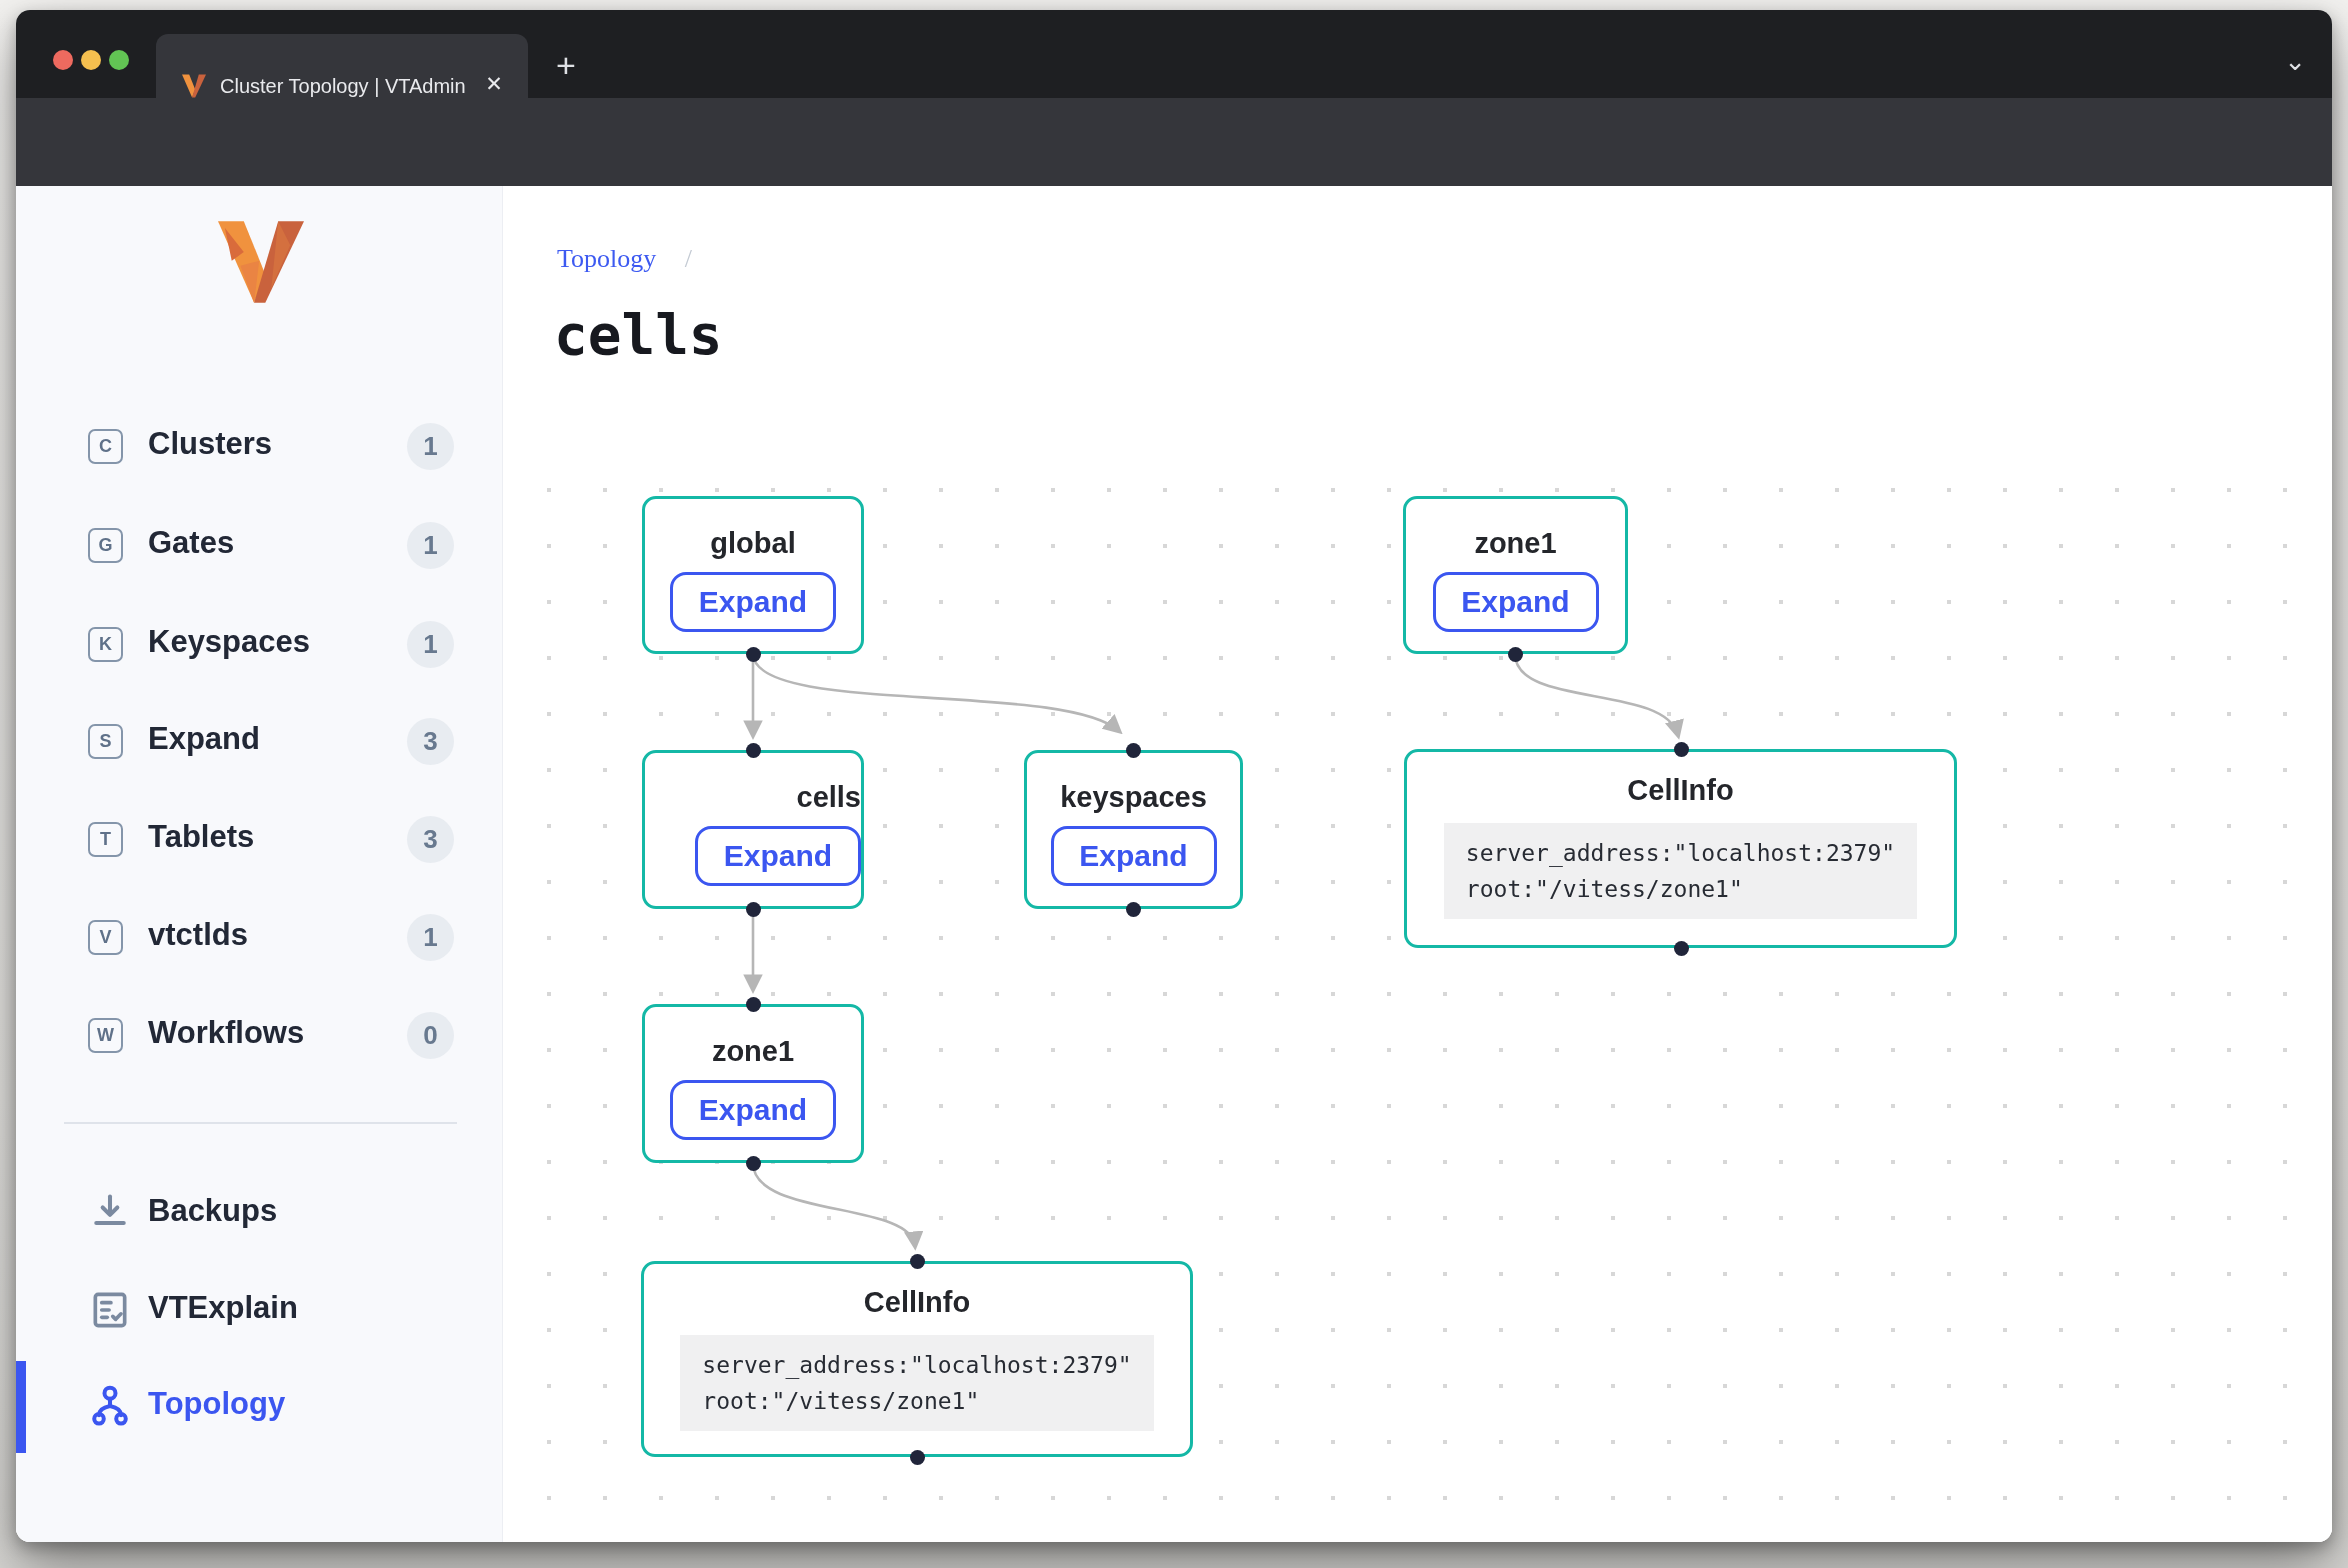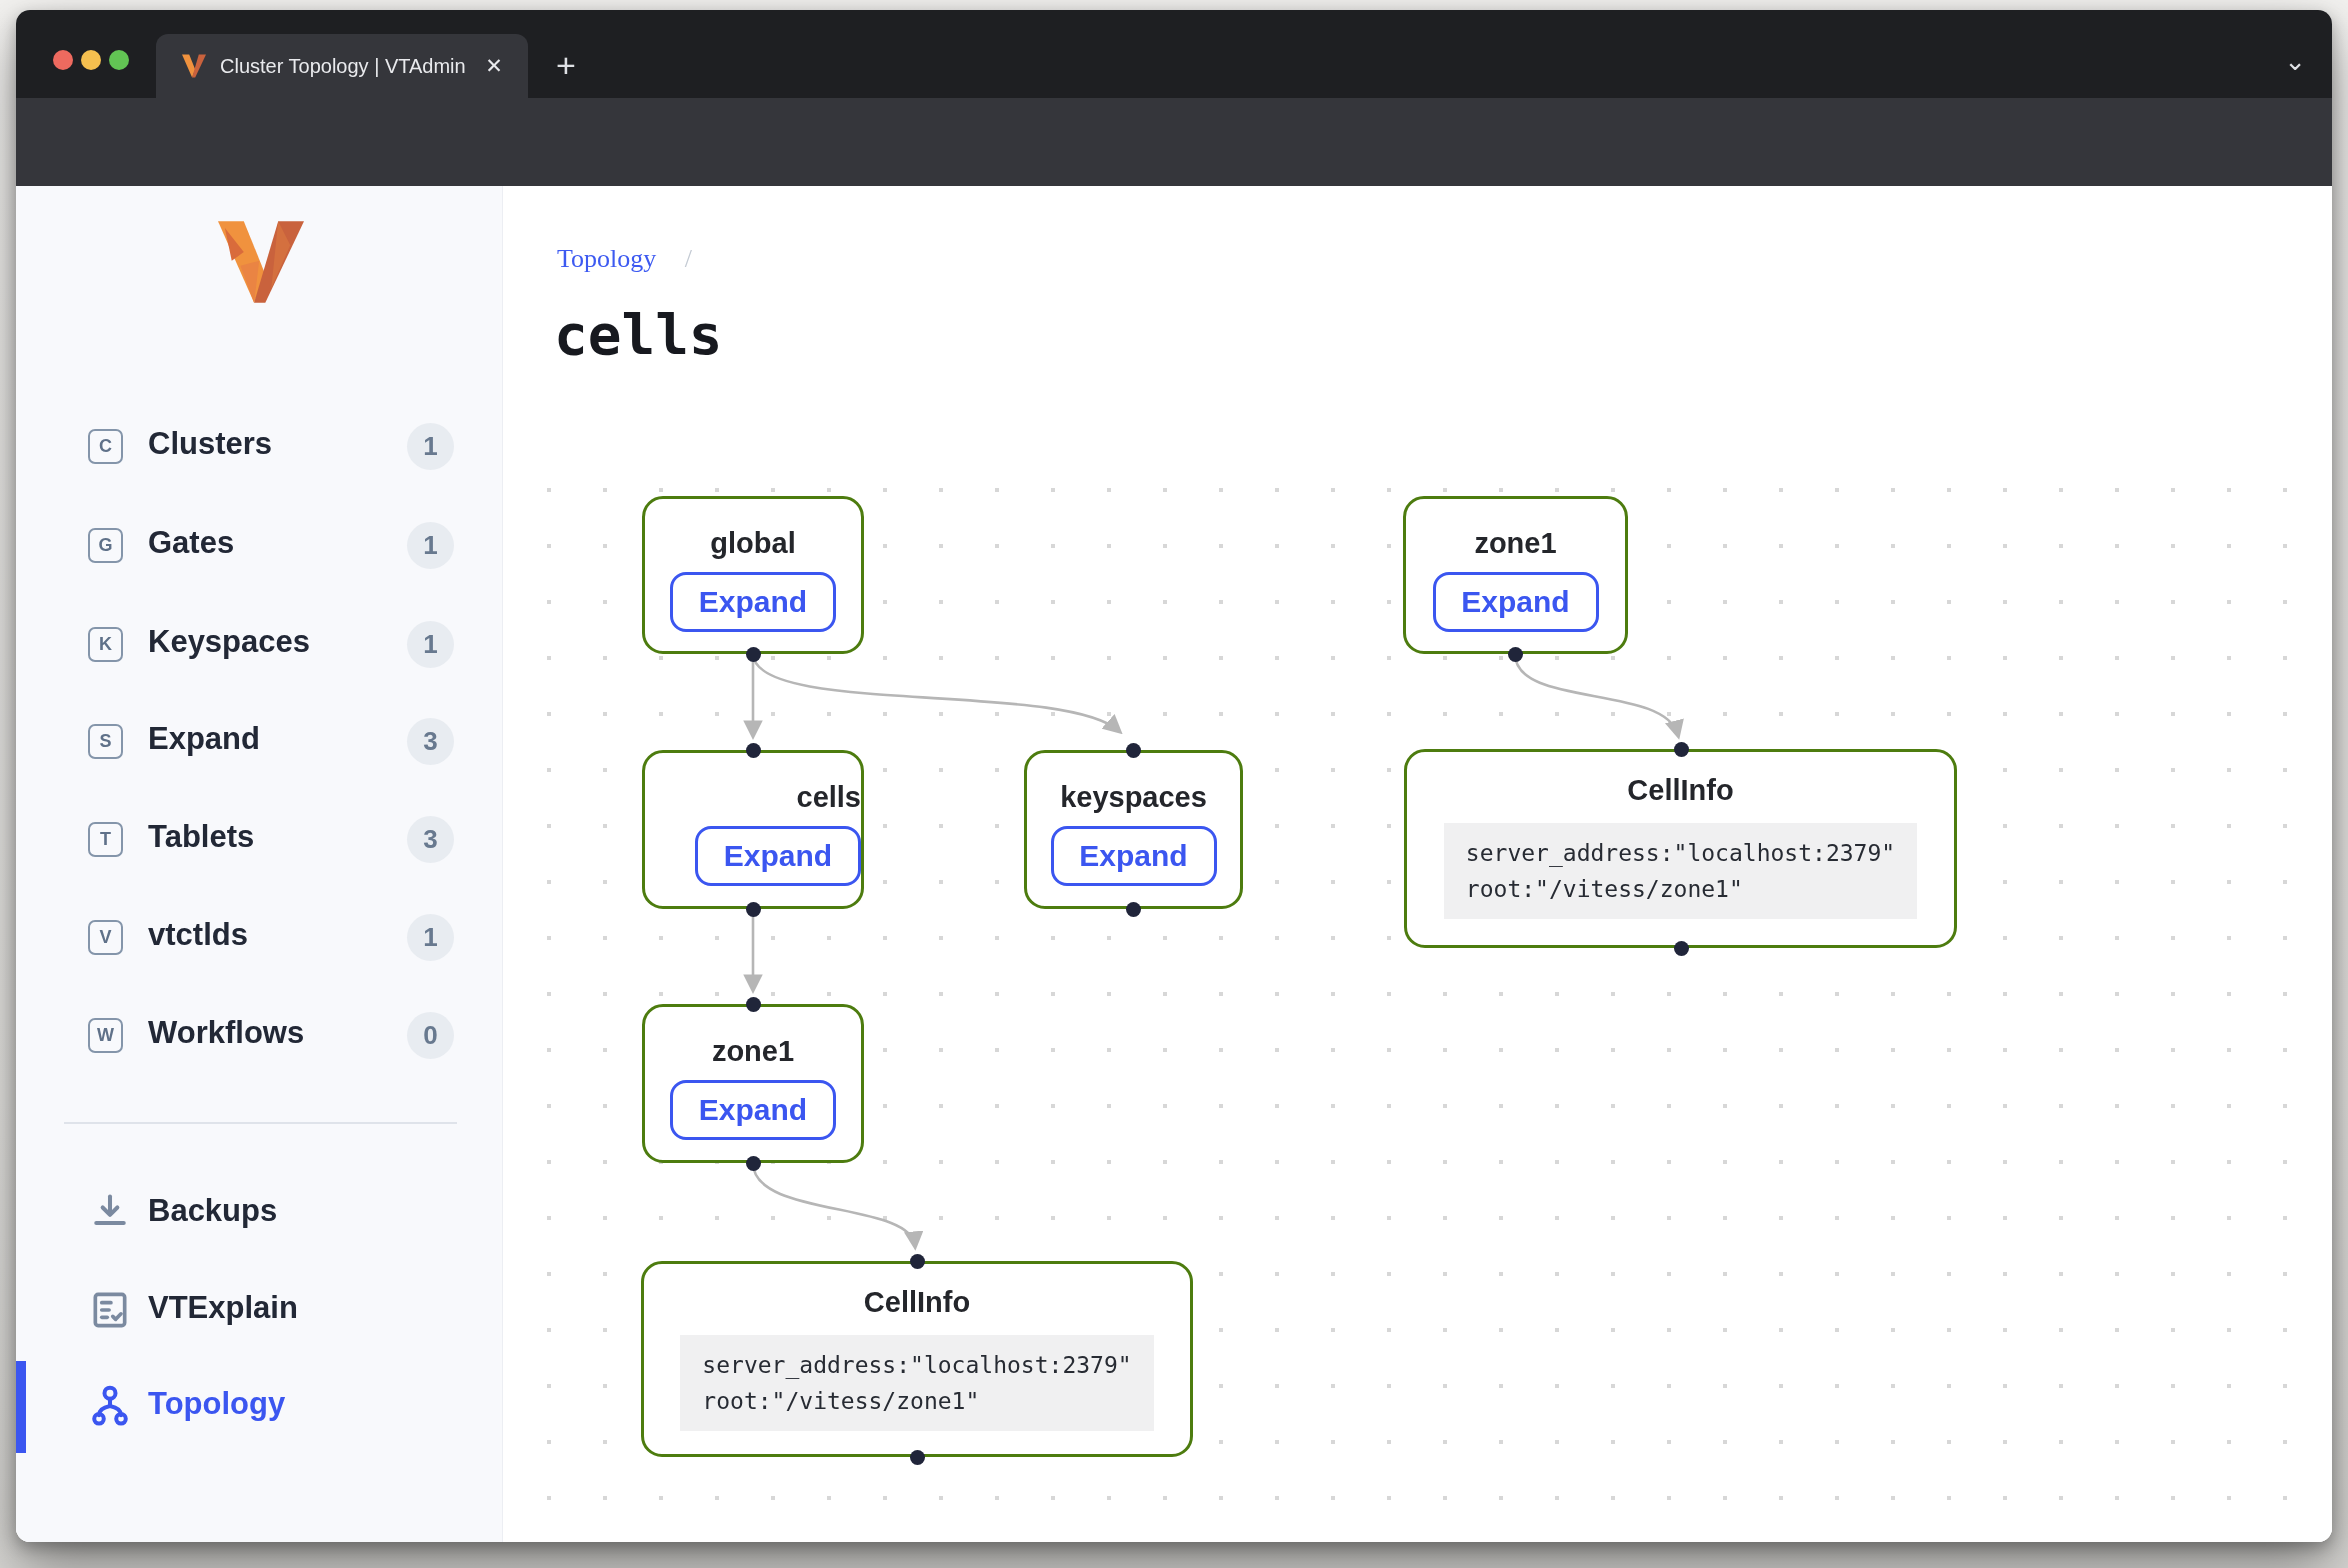--- a/index.html
+++ b/index.html
@@ -13,21 +13,21 @@
             border-radius:14px; overflow:hidden; background:#ffffff;
             box-shadow:0 26px 60px rgba(0,0,0,.40), 0 6px 16px rgba(0,0,0,.28); }
 
   
   .tabstrip { position:absolute; left:0; top:0; width:100%; height:88px; background:#1e1f22; }
   .tl { position:absolute; top:40px; width:20px; height:20px; border-radius:50%; }
   .tl.red { left:37px; background:#ee6a5f; }
   .tl.yellow { left:65px; background:#f5bf4f; }
   .tl.green { left:93px; background:#62c454; }
   .tab { position:absolute; left:140px; top:24px; width:372px; height:64px;
-         background:#35363b; border-radius:12px 12px 0 0; display:flex; align-items:center; }
+         background:#35363b; border-radius:12px 12px 0 0; display:flex; align-items:flex-end; }
   .tab-fav { margin-left:26px; width:24px; height:24px; flex:none; }
   .tab-title { margin-left:14px; color:#e9eaed; font-size:20px; white-space:nowrap;
                overflow:hidden; max-width:250px; }
   .tab-close { margin-left:auto; margin-right:20px; color:#e9eaed; font-size:21px;
                width:28px; height:28px; line-height:28px; text-align:center; border-radius:50%; }
   .newtab { position:absolute; left:528px; top:34px; width:44px; height:44px; color:#dfe1e5;
             font-size:34px; line-height:42px; text-align:center; border-radius:50%; }
   .tabsearch { position:absolute; right:26px; top:36px; color:#dfe1e5; font-size:26px; }
 
   
@@ -75,21 +75,21 @@
      background-image:radial-gradient(circle, #d7d7d7 2.4px, transparent 2.5px);
      background-size:56px 56px; background-position:18px 26px; }
   .breadcrumb { position:absolute; left:54px; top:58px; font-family:Liberation Serif, serif;
                 font-size:26px; }
   .breadcrumb a { color:#3d5af1; text-decoration:none; }
   .breadcrumb .sep { color:#c3cad3; margin-left:22px; }
   .page-title { position:absolute; left:51px; top:116px; font-family:"DejaVu Sans Mono", monospace;
                 font-size:56px; font-weight:bold; color:#17191f; }
 
   .edges { position:absolute; left:0; top:0; z-index:1; }
-  .node { position:absolute; z-index:2; background:#ffffff; border:3px solid #4d7c0f; border-radius:21px;
+  .node { position:absolute; z-index:2; background:#ffffff; border:3px solid #14b8a6; border-radius:14px;
           display:flex; flex-direction:column; align-items:center; }
   .node-title { font-size:29px; font-weight:700; color:#24262b; margin-top:28px; }
   .expand-btn { margin-top:12px; width:166px; height:60px; border:3px solid #3b56f0; border-radius:16px;
                 background:#ffffff; color:#3b56f0; font-size:30px; font-weight:700;
                 font-family:"Liberation Sans", sans-serif; cursor:pointer; }
   .cellinfo .node-title { margin-top:22px; }
   .code-block { margin-top:16px; background:#f0f0f1; padding:12px 22px; font-family:"DejaVu Sans Mono", monospace;
                 font-size:23px; color:#272b33; line-height:36px; white-space:nowrap; }
   .dot { position:absolute; z-index:3; width:15px; height:15px; border-radius:50%; background:#20253a; }
 

